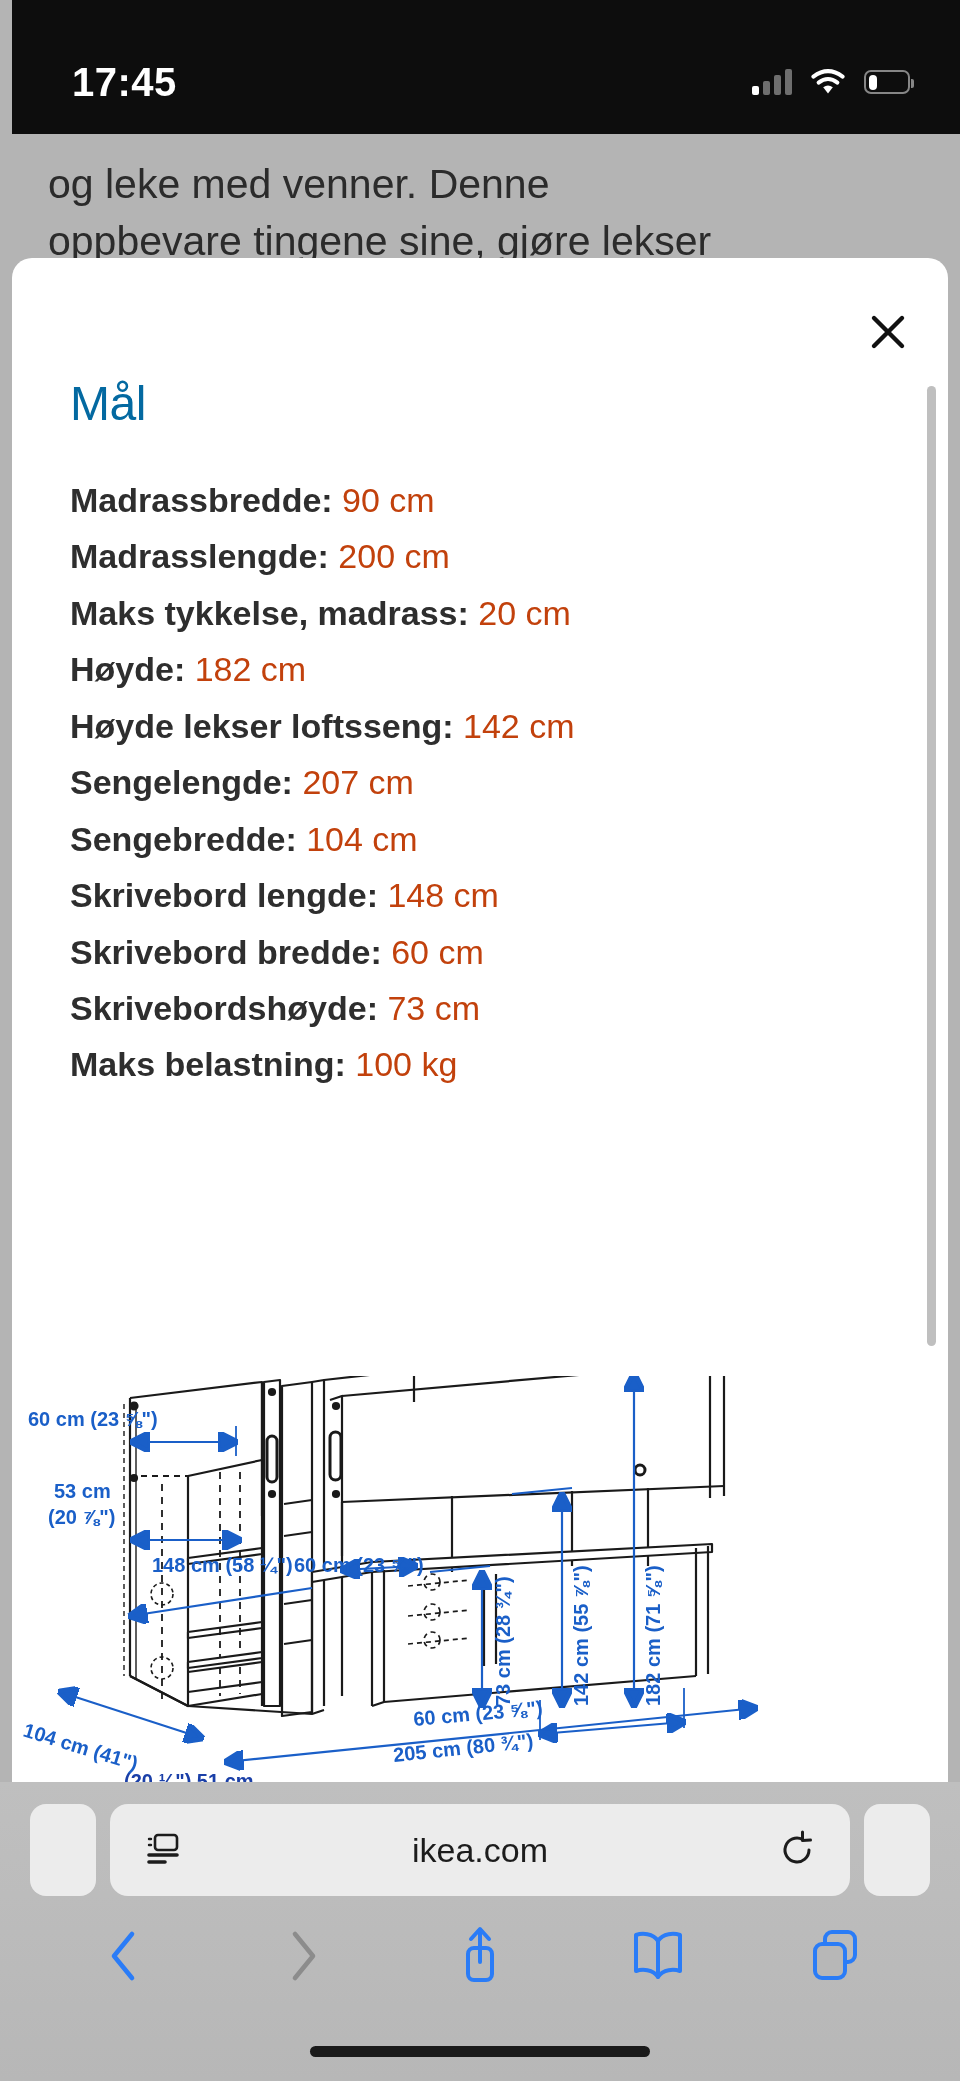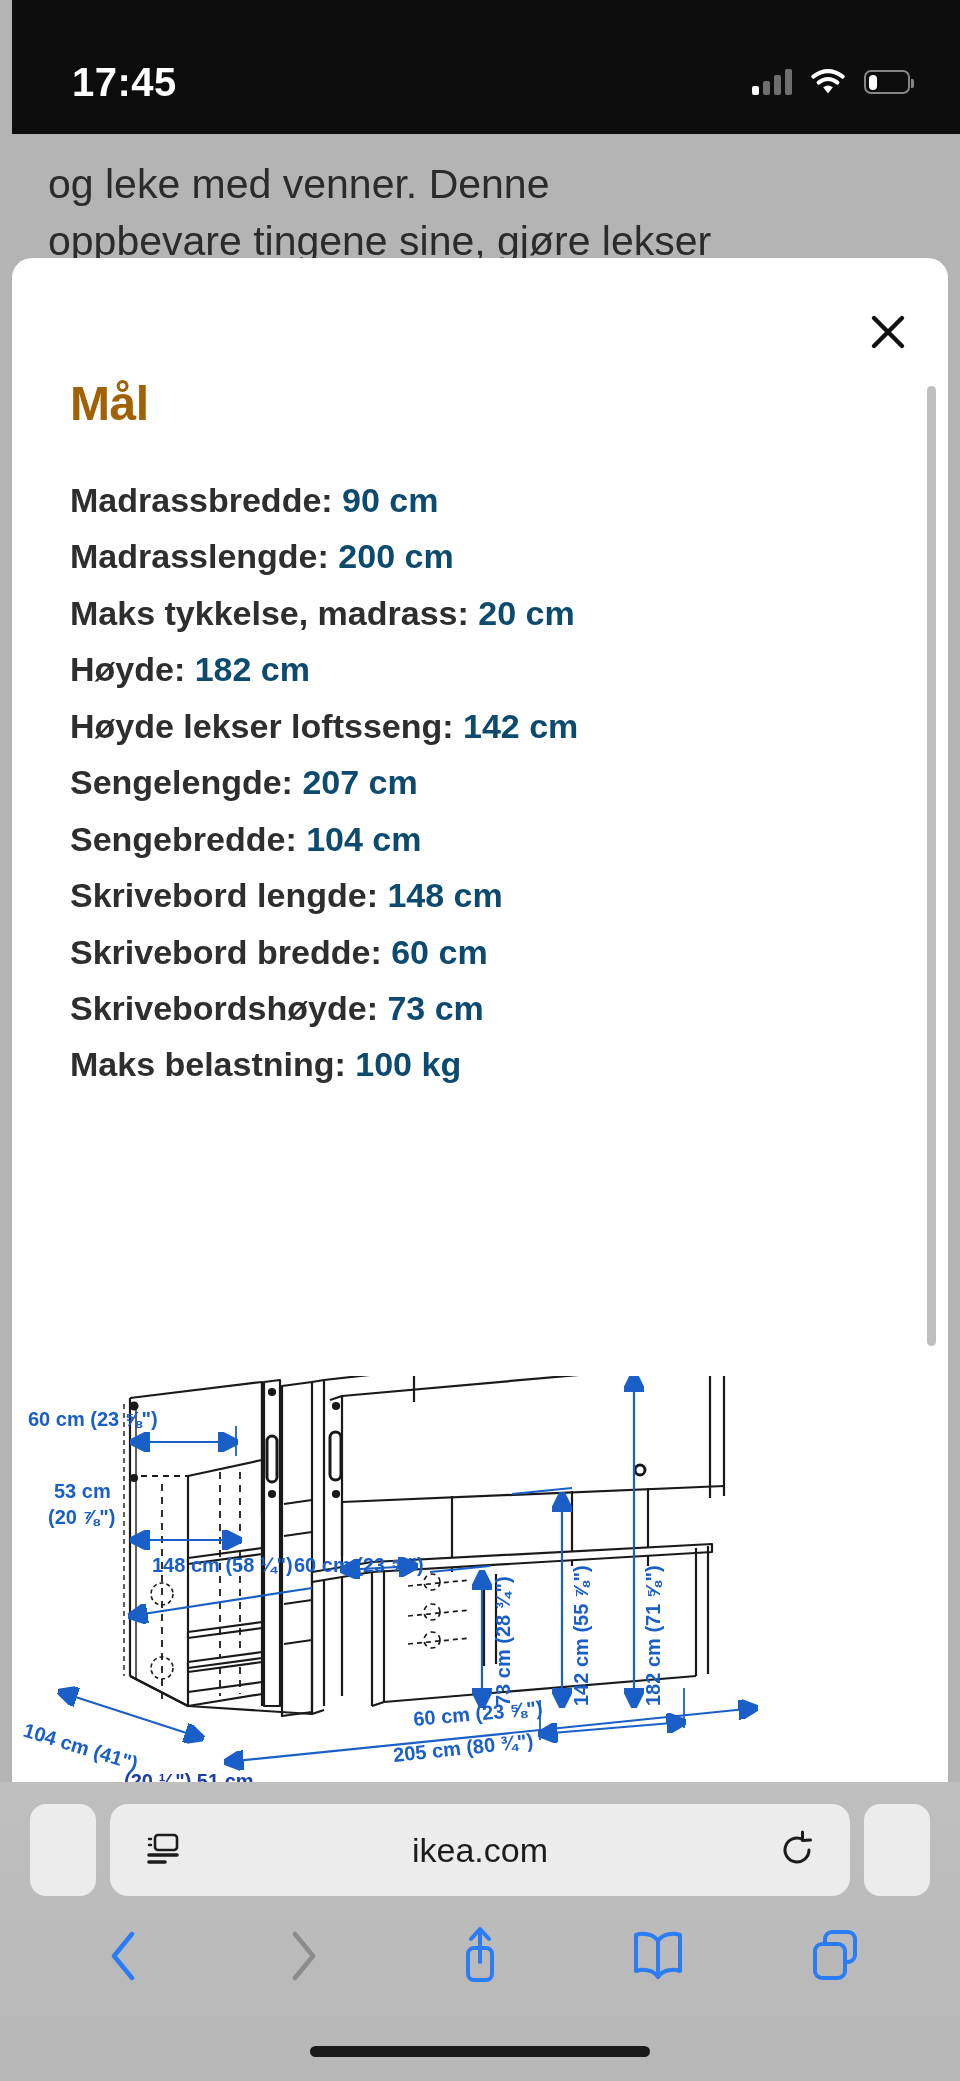--- a/index.html
+++ b/index.html
@@ -80,34 +80,34 @@
     position: absolute; top: 300px; right: 40px;
     width: 64px; height: 64px;
     display: flex; align-items: center; justify-content: center;
     cursor: pointer;
   }
   .sheet-close svg { display: block; }
 
   .sheet-body { padding: 118px 58px 0 58px; }
 
   .sheet-title {
-    font-size: 48px; font-weight: bold; color: #a16207;
+    font-size: 48px; font-weight: normal; color: #0369a1;
     letter-spacing: -0.5px;
     margin-bottom: 50px;
   }
   .spec-list { list-style: none; }
   .spec-list li {
     font-size: 34px;
     line-height: 1.16;
     color: #3a3a3a;
     margin-bottom: 17px;
     white-space: nowrap;
   }
   .spec-list li .k { font-weight: bold; color: #2e2e2e; }
-  .spec-list li .v { font-weight: bold; color: #0c4a6e; }
+  .spec-list li .v { font-weight: normal; color: #c2410c; }
 
   
   .sheet-scroll {
     position: absolute; right: 12px; top: 128px;
     width: 9px; height: 960px;
     background: #bfbfbf; border-radius: 5px;
   }
 
   
   .drawing-wrap {

